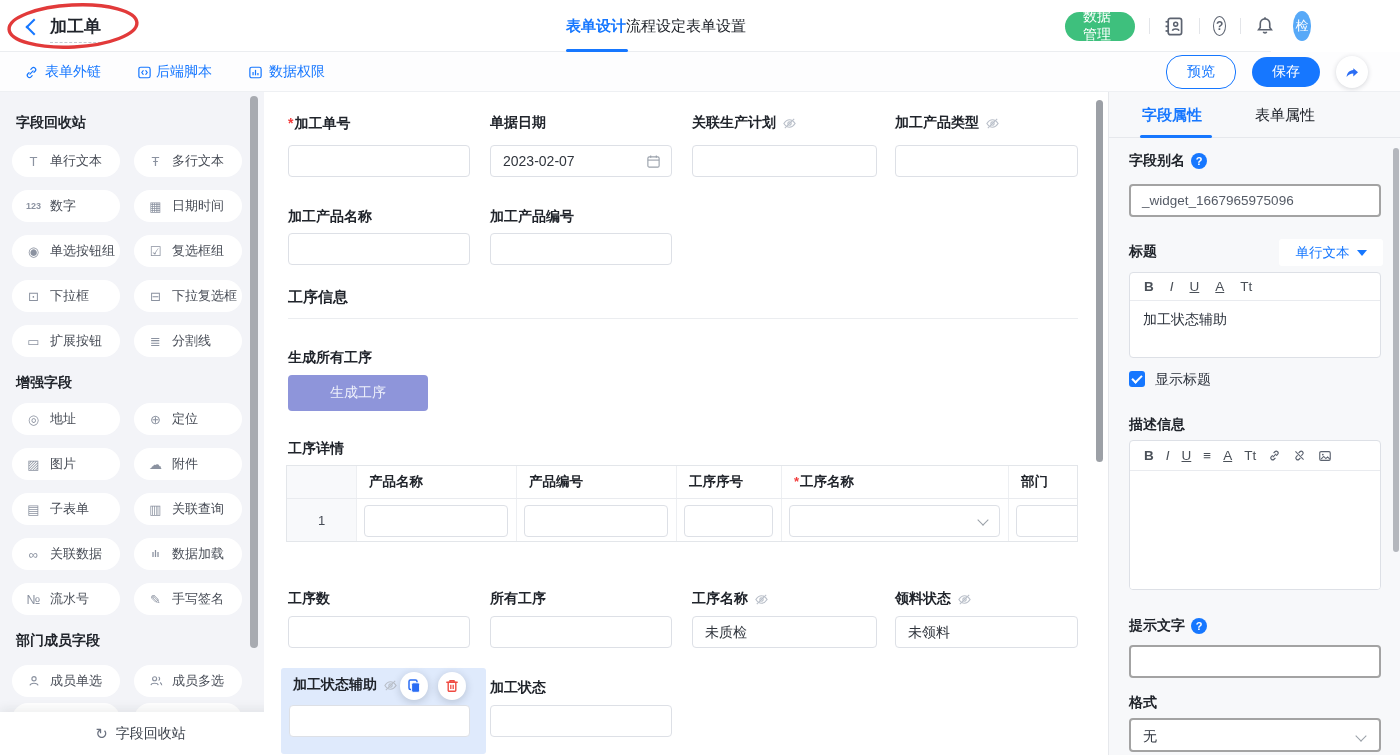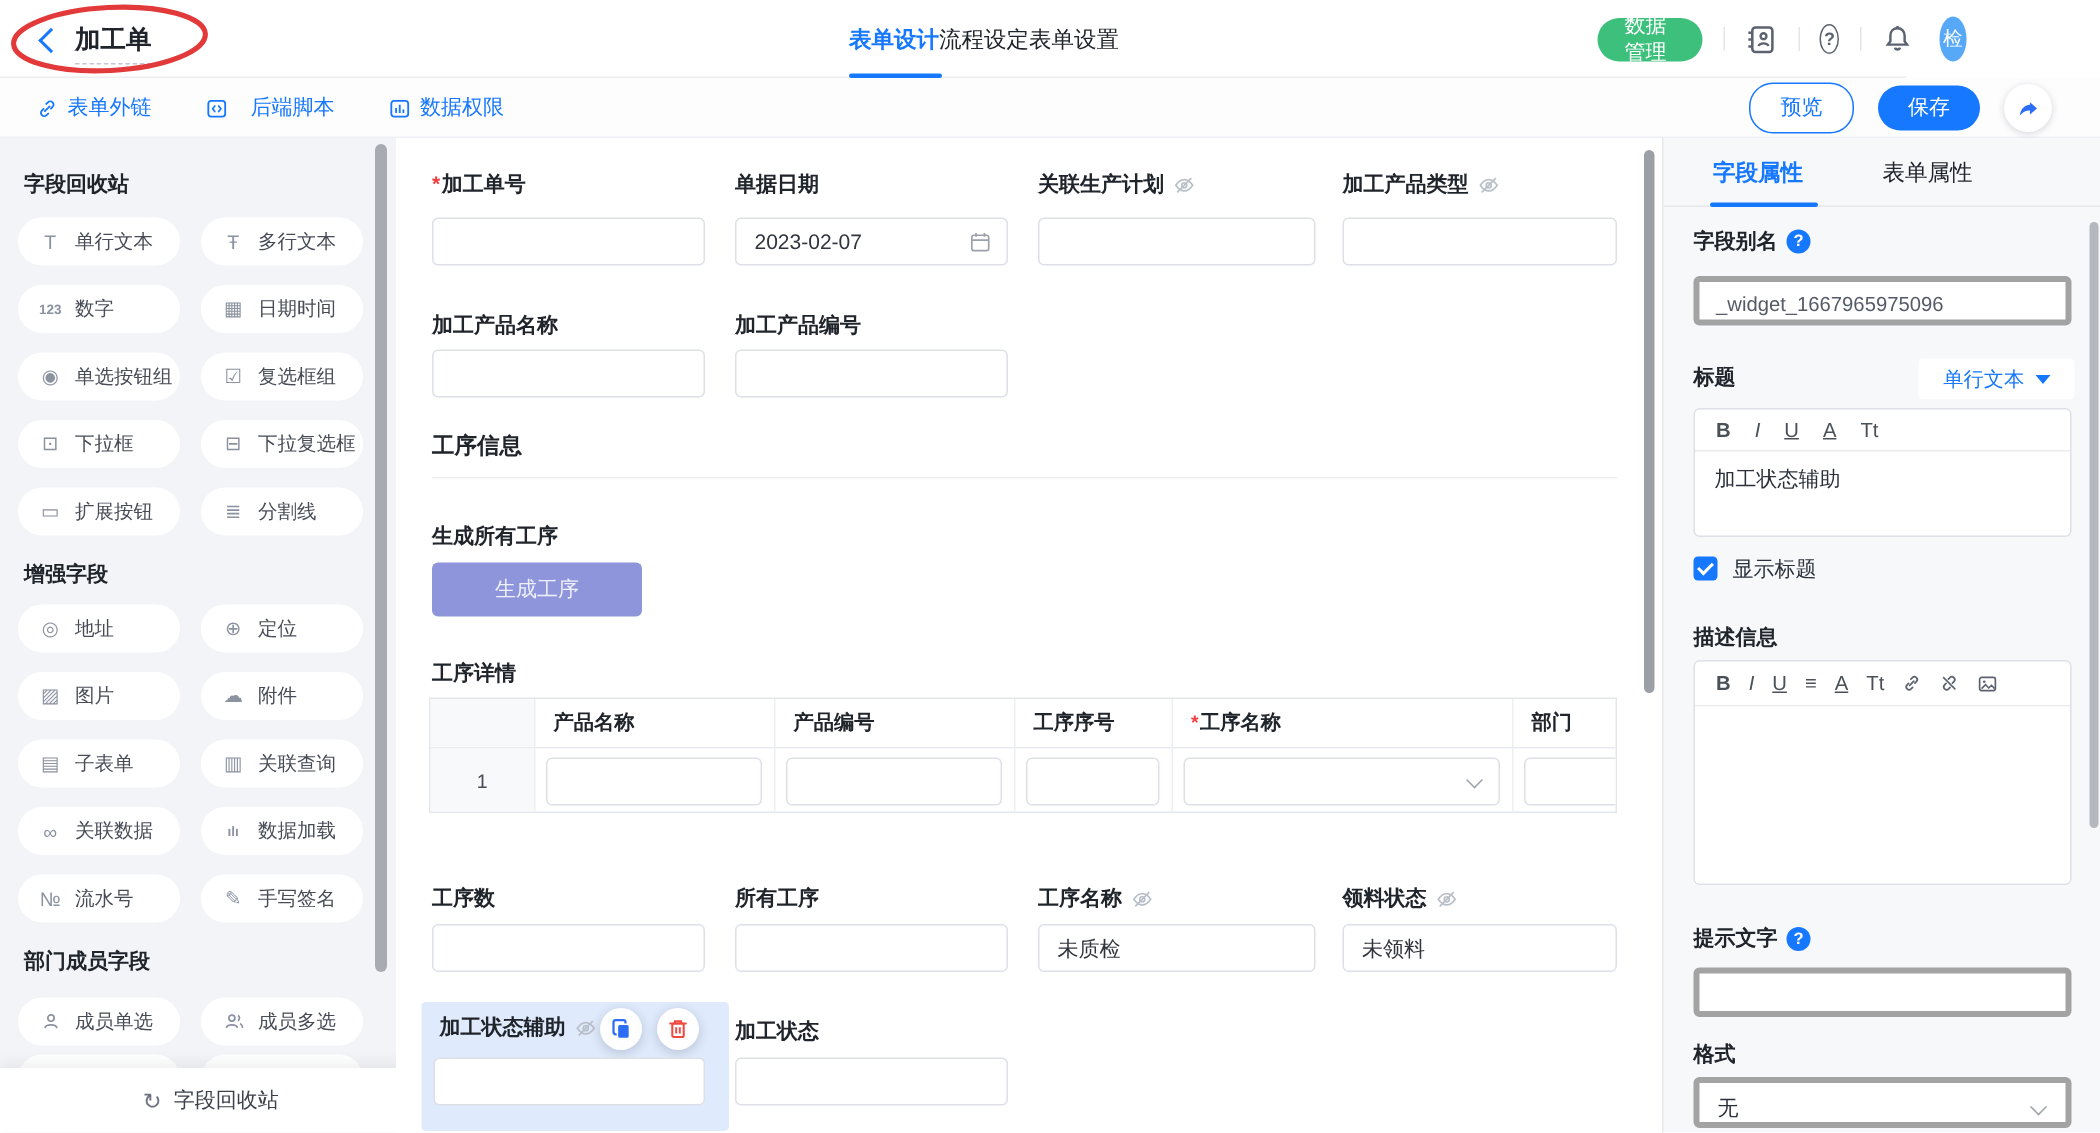--- a/index.html
+++ b/index.html
@@ -18,21 +18,21 @@
   .th{box-sizing:border-box;padding-left:12px;line-height:31px;font-size:13.5px;font-weight:700;color:#20242b;
       border-left:1px solid #edeff2;flex-shrink:0;white-space:nowrap}
   .td{box-sizing:border-box;border-left:1px solid #edeff2;display:flex;align-items:center;padding-left:7px;flex-shrink:0;position:relative}
   .tinp{height:32px;border:1px solid #dde0e6;border-radius:4px;background:#fff;box-sizing:border-box;position:relative}
   .caret{display:inline-block;width:7px;height:7px;border-right:1.4px solid #9aa0a8;border-bottom:1.4px solid #9aa0a8;
          transform:rotate(45deg)}
   .circ{position:absolute;width:28px;height:28px;border-radius:50%;background:#fff;
         box-shadow:0 2px 8px rgba(25,33,48,.20);display:flex;align-items:center;justify-content:center;cursor:pointer}
   .ptab{font-size:15px;color:#20242b;cursor:pointer;white-space:nowrap}
   .plabel{position:absolute;font-size:14px;font-weight:700;color:#20242b;display:flex;align-items:center;gap:6px}
-  .pinp{position:absolute;background:#fff;border:4px solid #a3a3a3;border-radius:4px;box-sizing:border-box}
+  .pinp{position:absolute;background:#fff;border:2px solid #a3a3a3;border-radius:4px;box-sizing:border-box}
   .qmark{width:16px;height:16px;border-radius:50%;background:#1677ff;color:#fff;font-size:11px;font-weight:700;
          display:inline-flex;align-items:center;justify-content:center}
   .ebox{position:absolute;background:#fff;border:1px solid #dde0e6;border-radius:4px;box-sizing:border-box;overflow:hidden}
   .etools{display:flex;align-items:center;gap:16px;padding-left:14px;border-bottom:1px solid #e9ebef;box-sizing:border-box}
   .etool{font-size:13.5px;color:#4a5058;cursor:pointer}
   .etool.it{font-style:italic}.etool.un{text-decoration:underline}
   .scroll{position:absolute;border-radius:4px;background:#a8abb1}
   .hblue{color:#1677ff}
   .vdiv{width:1px;height:16px;background:#e3e5e9}
   .tri{display:inline-block;width:0;height:0;border-left:5px solid transparent;border-right:5px solid transparent;
@@ -84,21 +84,21 @@
 </div>
 
 <div class="abs" style="left:0;top:52px;width:1400px;height:40px;background:#fdfdfe;border-bottom:1px solid #eef0f3;box-sizing:border-box">
   <div class="abs" style="left:24px;top:0;height:40px;display:flex;align-items:center;gap:36px">
     <span style="display:flex;align-items:center;gap:6px;color:#1677ff;font-size:14px">
       <svg width="15" height="15" viewBox="0 0 16 16">
           <path d="M6.3 9.7l3.4-3.4M7.3 4.6l1.2-1.2a2.3 2.3 0 0 1 3.3 3.3l-1.2 1.2M8.7 11.4l-1.2 1.2a2.3 2.3 0 0 1-3.3-3.3l1.2-1.2" fill="none" stroke="#1677ff" stroke-width="1.3" stroke-linecap="round"></path>
         </svg>
       <span>表单外链</span>
     </span>
-    <span style="display:flex;align-items:center;gap:15px;color:#1677ff;font-size:14px">
+    <span style="display:flex;align-items:center;gap:4px;color:#1677ff;font-size:14px">
       <svg width="15" height="15" viewBox="0 0 16 16">
           <rect x="2" y="2.4" width="12" height="11.2" rx="2" fill="none" stroke="#1677ff" stroke-width="1.3"></rect>
           <path d="M6.6 6L5.1 8l1.5 2M9.4 6L10.9 8l-1.5 2" fill="none" stroke="#1677ff" stroke-width="1.2" stroke-linecap="round"></path>
         </svg>
       <span>后端脚本</span>
     </span>
     <span style="display:flex;align-items:center;gap:6px;color:#1677ff;font-size:14px">
       <svg width="15" height="15" viewBox="0 0 16 16">
           <rect x="2" y="2.4" width="12" height="11.2" rx="2" fill="none" stroke="#1677ff" stroke-width="1.3"></rect>
           <line x1="5.4" y1="11" x2="5.4" y2="7.4" stroke="#1677ff" stroke-width="1.3"></line>

